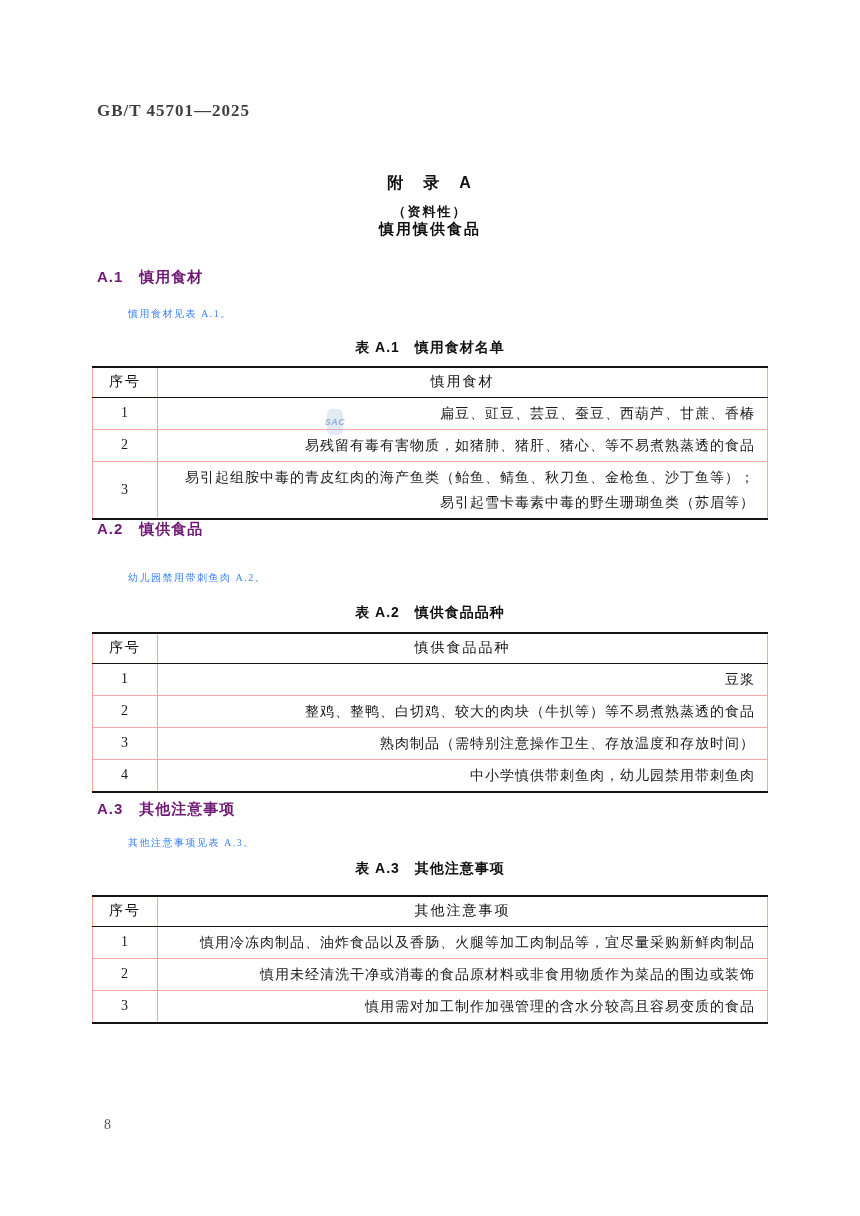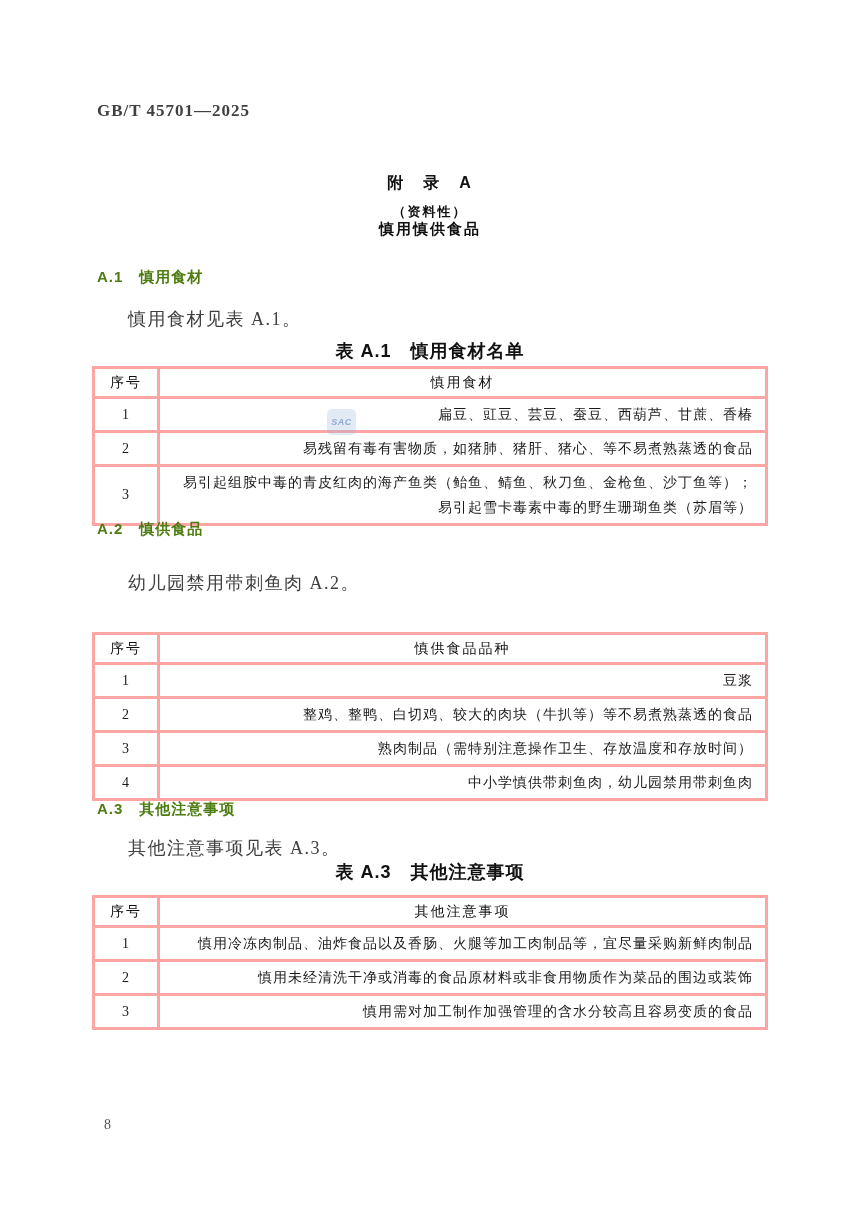--- a/index.html
+++ b/index.html
@@ -26,40 +26,40 @@
     font-family: "Liberation Sans", sans-serif;
     font-weight: bold; color: #111;
   }
   .apx-title    { top: 173px; font-size: 16px; letter-spacing: 2px; }
   .apx-subtitle { top: 203px; font-size: 13px; letter-spacing: 2px; }
   .apx-name     { top: 220px; font-size: 15px; letter-spacing: 2px; }
 
   .sec-heading {
     left: 97px;
     font-family: "Liberation Sans", sans-serif;
-    font-weight: bold; font-size: 15px; letter-spacing: 1px; color: #4d7c0f;
+    font-weight: bold; font-size: 15px; letter-spacing: 1px; color: #701a75;
   }
   .sec-body {
     left: 128px;
     font-family: "Liberation Serif", serif;
-    font-size: 18px; letter-spacing: 1.5px; color: #404040;
+    font-size: 10px; letter-spacing: 1.5px; color: #3b82f6;
   }
   .tbl-caption {
     left: 0; right: 0; text-align: center;
     font-family: "Liberation Sans", sans-serif;
-    font-weight: bold; font-size: 18px; letter-spacing: 1px; color: #111;
+    font-weight: bold; font-size: 14px; letter-spacing: 1px; color: #111;
   }
 
   table.gb {
     position: absolute; left: 92px; width: 676px;
     border-collapse: collapse; table-layout: fixed;
     border-top: 2px solid #141414;
     border-bottom: 2px solid #141414;
   }
-  table.gb th, table.gb td { border: 3px solid #fca5a5; }
+  table.gb th, table.gb td { border: 1px solid #fca5a5; }
   table.gb thead th {
     height: 30px;
     font-family: "Liberation Sans", sans-serif;
     font-weight: normal; font-size: 14px; letter-spacing: 2px;
     text-align: center; color: #111;
     border-bottom: 1.5px solid #141414;
   }
   table.gb col.c-no { width: 65px; }
   table.gb td {
     height: 28px;
@@ -71,21 +71,21 @@
     text-align: right; padding: 3px 12px 3px 13px; line-height: 25px;
   }
 
   .page-num {
     left: 104px; top: 1117px;
     font-family: "Liberation Serif", serif;
     font-size: 14px; color: #555;
   }
 
   .watermark {
-    left: 327px; top: 409px; width: 29px; height: 26px;
+    left: 327px; top: 409px; width: 16px; height: 26px;
     border-radius: 5px;
     background: rgba(146, 178, 219, 0.28);
     color: rgba(74, 118, 181, 0.55);
     font-family: "Liberation Sans", sans-serif;
     font-style: italic; font-weight: bold; font-size: 9px;
     display: flex; align-items: center; justify-content: center;
     letter-spacing: 0.5px;
   }
 </style>
 </head>
@@ -127,20 +127,21 @@
         <td class="no">3</td>
         <td class="content">易引起组胺中毒的青皮红肉的海产鱼类（鲐鱼、鲭鱼、秋刀鱼、金枪鱼、沙丁鱼等）；易引起雪卡毒素中毒的野生珊瑚鱼类（苏眉等）</td>
       </tr>
     </tbody>
   </table>
 
   <div class="blk watermark">SAC</div>
 
   <div class="blk sec-heading" style="top:520px">A.2　慎供食品</div>
   <div class="blk sec-body" style="top:571px">幼儿园禁用带刺鱼肉 A.2。</div>
+  <div class="blk tbl-caption" style="top:604px">表 A.2　慎供食品品种</div>
 
   <table class="gb" style="top:632px">
     <colgroup>
         <col class="c-no">
         <col>
       </colgroup>
     <thead>
       <tr>
         <th>序号</th>
         <th>慎供食品品种</th>

